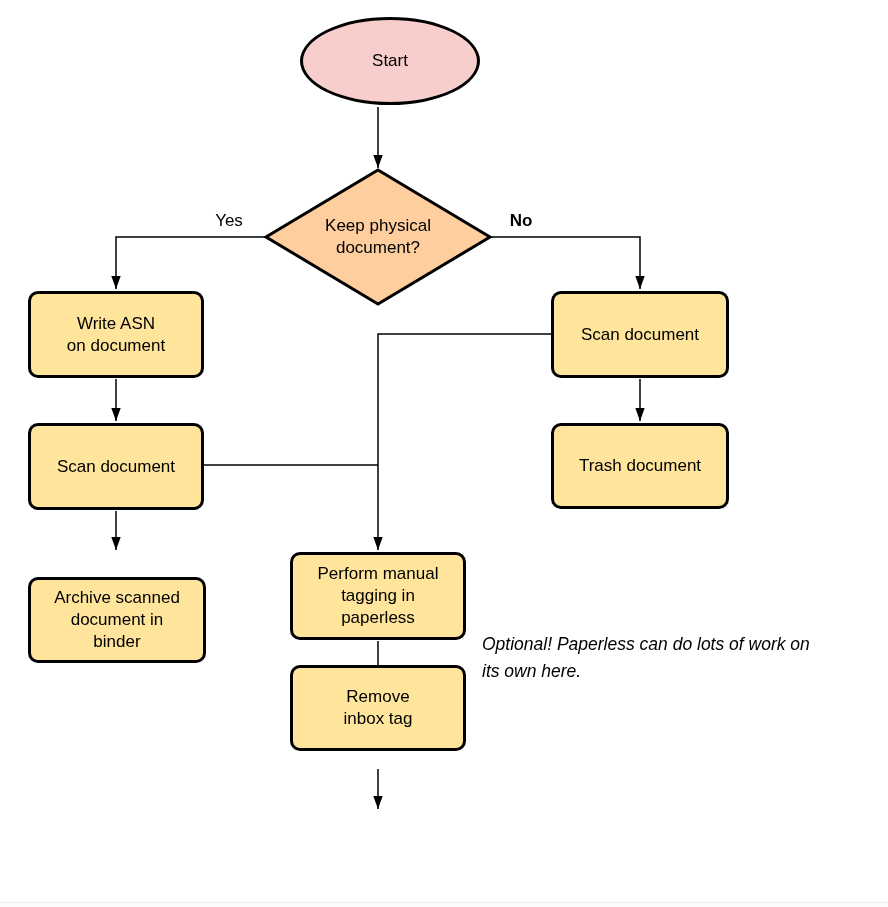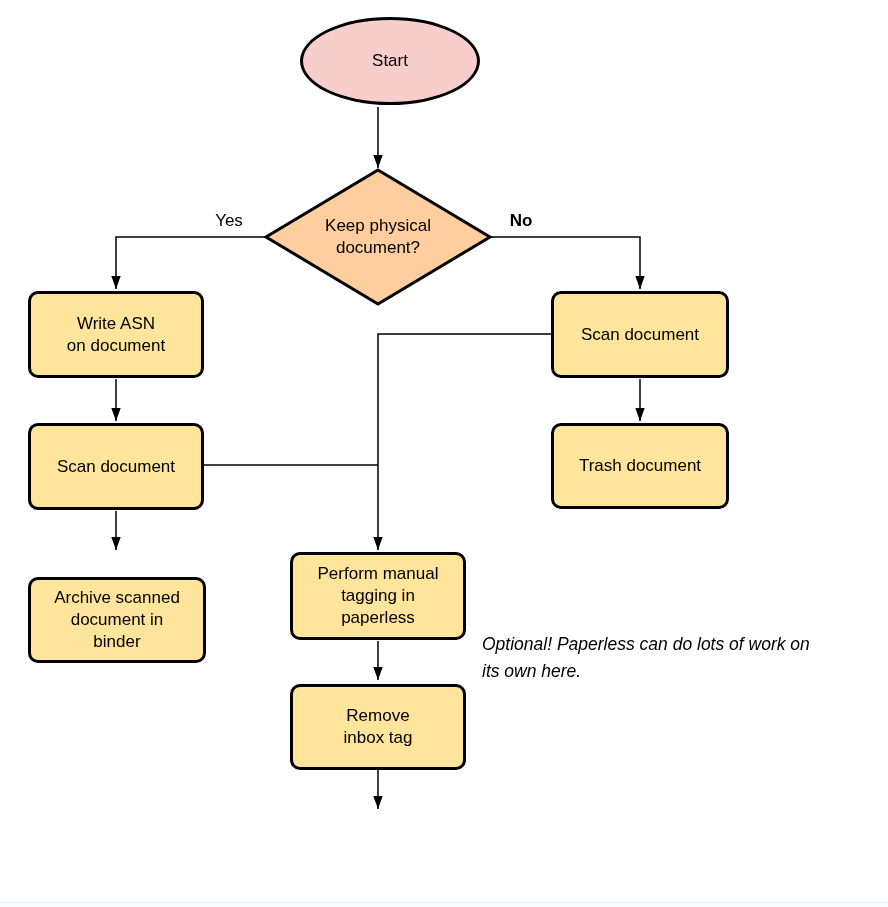--- a/index.html
+++ b/index.html
@@ -31,21 +31,21 @@
     border-top:1px solid #edeeef; background:#fafbfc; box-sizing:border-box;
   }
   
   .n-start        { left:300px; top:17px;  width:180px; height:88px;text-align:center; }
   .n-write-asn    { left:28px;  top:291px; width:176px; height:87px; }
   .n-scan-left    { left:28px;  top:423px; width:176px; height:87px; }
   .n-archive      { left:28px;  top:552px; width:178px; height:86px;margin-top:25px; }
   .n-scan-right   { left:551px; top:291px; width:178px; height:87px; }
   .n-trash        { left:551px; top:423px; width:178px; height:86px; }
   .n-tagging      { left:290px; top:552px; width:176px; height:88px; }
-  .n-remove-inbox { left:290px; top:684px; width:176px; height:86px; }
+  .n-remove-inbox { left:290px; top:665px; width:176px; height:86px; }
   .n-end          { left:289px; top:811px; width:178px; height:87px; }
   .decision-label { left:298px; top:214px; width:160px; height:46px; }
   .lbl-yes        { left:203px; top:212px; width:52px; }
   .lbl-no         { left:498px; top:212px; width:46px;font-weight:bold; }
   .annotation     { left:482px; top:587px; width:400px; }
 </style>
 </head>
 <body>
 
 <div class="stage">

